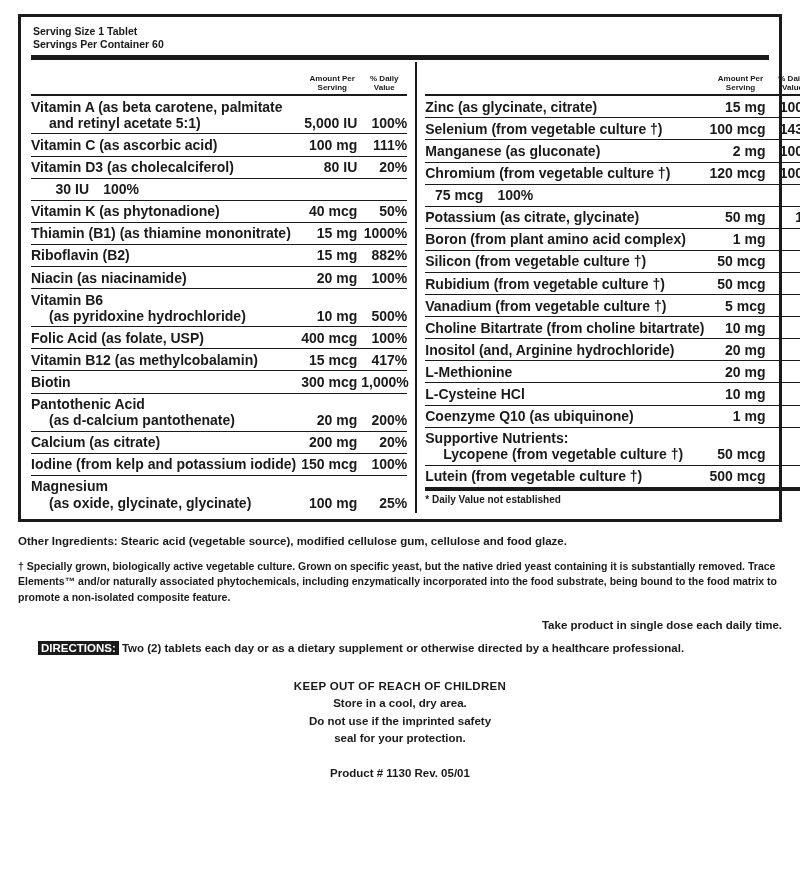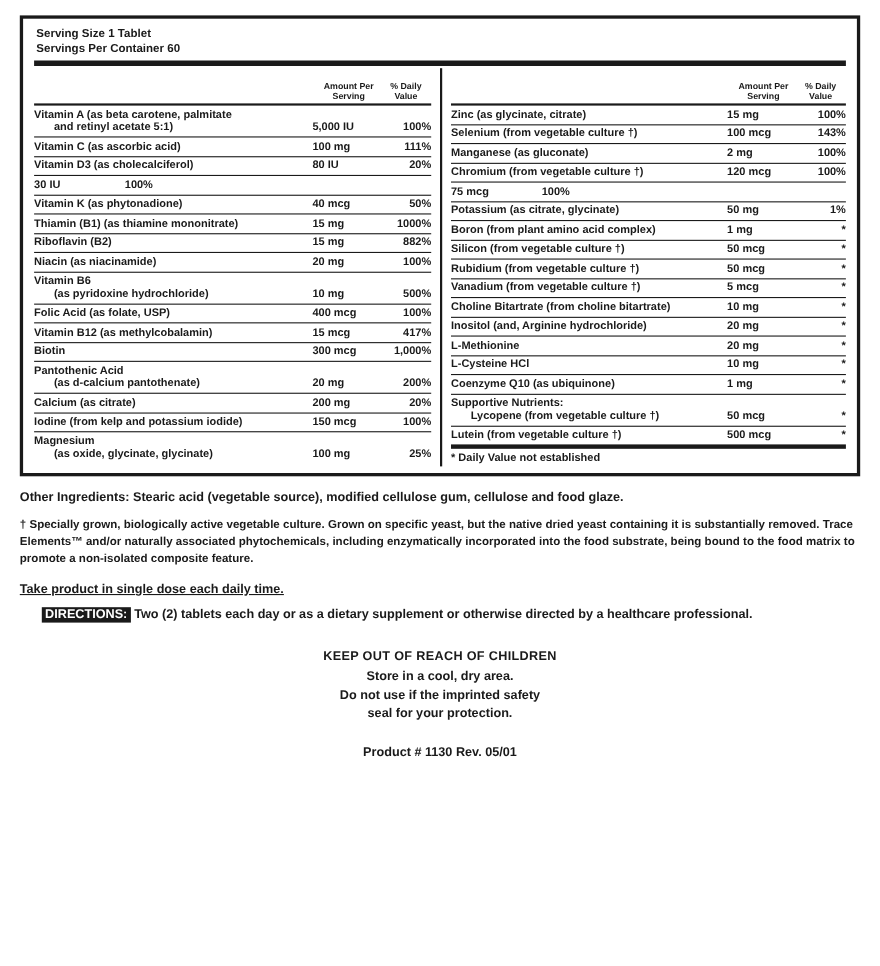--- a/index.html
+++ b/index.html
@@ -84,36 +84,36 @@
     min-height: 30px;
   }
   .col-head .amount-h { width: 58px; }
   .col-head .dv-h { width: 46px; }
 
   .rows { }
 
   .row {
     display: flex;
     align-items: flex-end;
-    font-size: 10px;
+    font-size: 14px;
     font-weight: bold;
     line-height: 1.15;
     padding: 2.5px 0 2.5px 0;
     border-bottom: 1px solid #1a1a1a;
   }
   .row.noline { border-bottom: none; }
   .row .nm {
     flex: 1 1 auto;
     padding-right: 3px;
     white-space: nowrap;
     overflow: hidden;
   }
   .row .amt {
     width: 58px;
-    text-align: left;
+    text-align: right;
     padding-right: 4px;
     white-space: nowrap;
   }
   .row .dv {
     width: 46px;
     text-align: right;
     white-space: nowrap;
   }
   .row.two-line { align-items: flex-end; }
   .row .nm-wrap {
@@ -144,23 +144,22 @@
   }
   .dagger {
     font-size: 10.5px;
     font-weight: bold;
     line-height: 1.45;
     padding: 6px 0 4px 0;
   }
   .directions-center {
     font-size: 11.5px;
     font-weight: bold;
-    text-align: left;
+    text-align: right;
     padding: 10px 0 6px 0;
-    text-decoration: underline;
   }
   .directions {
     font-size: 11.5px;
     font-weight: bold;
     line-height: 1.35;
     padding: 4px 0 4px 0;
   }
   .directions .label {
     background: #1a1a1a;
     color: #ffffff;

